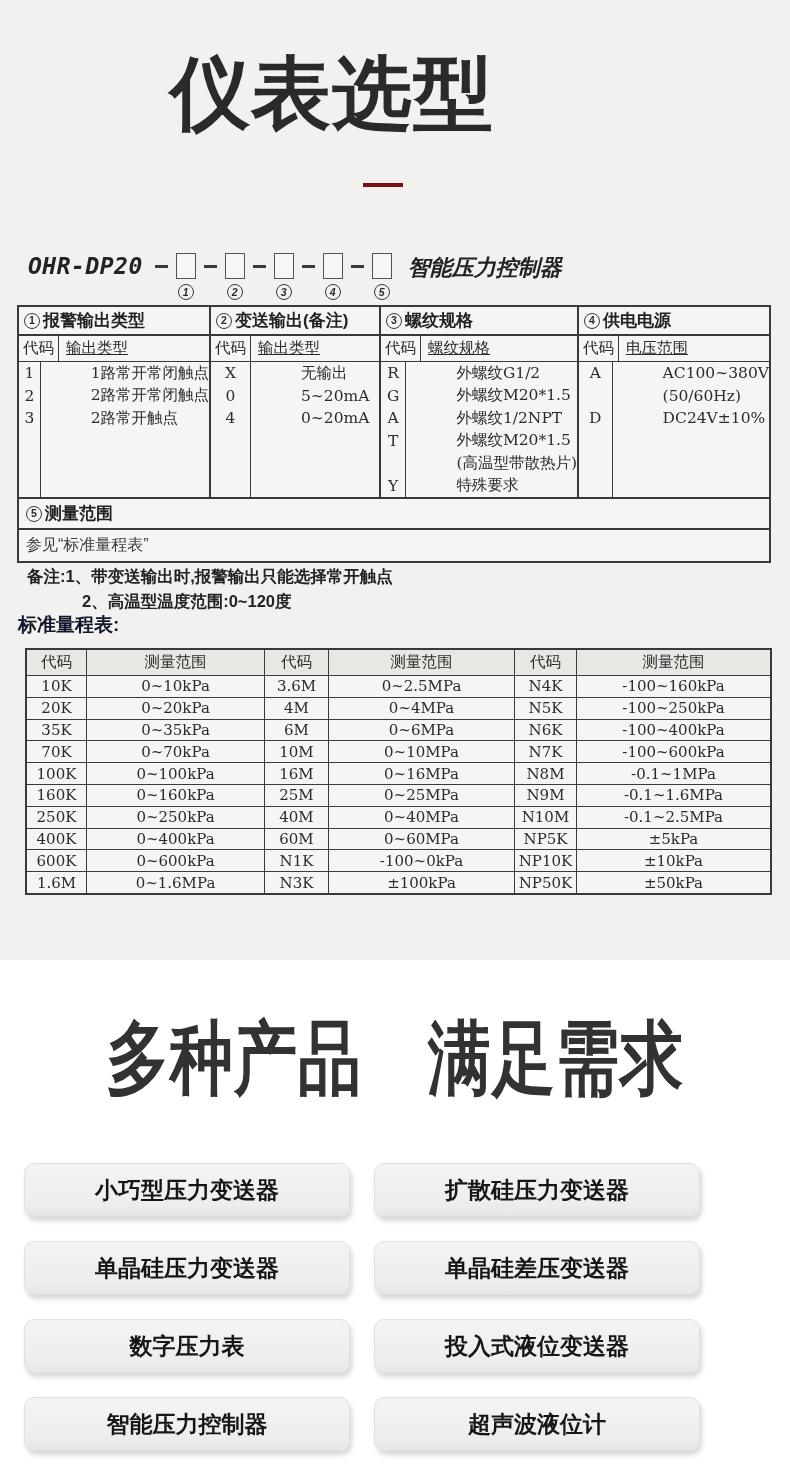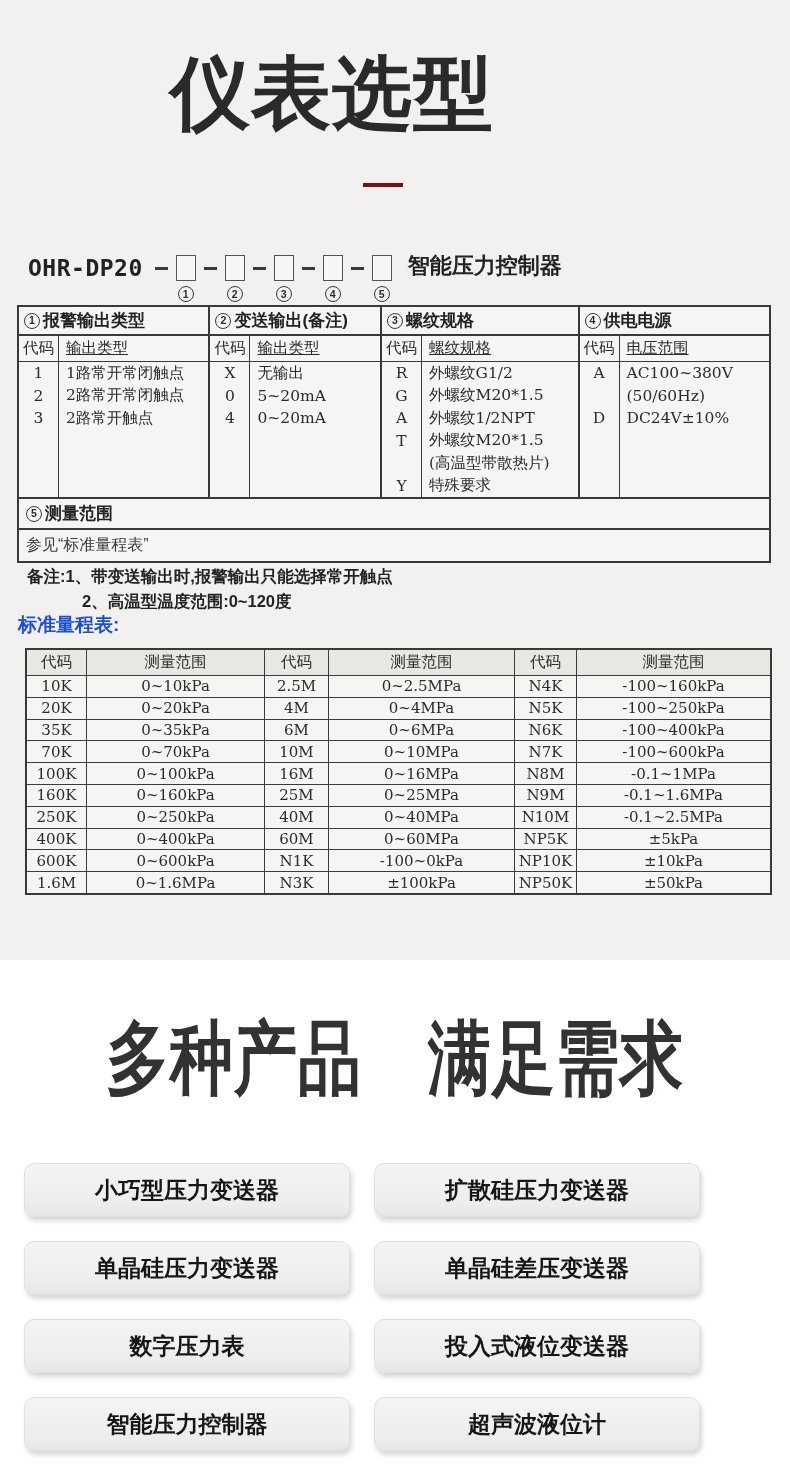--- a/index.html
+++ b/index.html
@@ -7,21 +7,21 @@
   body { font-family:"Liberation Sans","DejaVu Sans",sans-serif; color:#262523; }
   .page { position:relative; width:790px; height:1468px; margin:0 auto; background:#ffffff; overflow:hidden; }
   .top-bg { position:absolute; left:0; top:0; width:790px; height:960px; background:#f2f1ef; }
 
   
   .title { position:absolute; top:52px; left:0; width:664px; text-align:center;
            font-size:80px; font-weight:900; line-height:1.05; color:#2b2a28; letter-spacing:1px; }
   .red-dash { position:absolute; top:183px; left:363px; width:40px; height:4px; background:#7c0e0e; }
 
   
-  .model-line { position:absolute; top:253px; left:28px; display:flex; align-items:flex-end; height:28px; }
+  .model-line { position:absolute; top:253px; left:28px; display:flex; align-items:flex-start; height:28px;font-style:italic; }
   .model-prefix { font-weight:bold; font-size:23px; letter-spacing:0.5px; color:#232220;
                   font-family:"DejaVu Sans Mono","Liberation Mono",monospace; }
   .segs { display:flex; align-items:center; margin-left:4px; }
   .seg { display:flex; align-items:center; }
   .seg-dash { width:13px; height:3px; background:#3a3936; margin:0 8px; }
   .seg-box { position:relative; width:20px; height:26px; border:1px solid #55534f; background:#f7f6f4; }
   .seg-circ { position:absolute; left:50%; top:100%; transform:translateX(-50%); margin-top:6px; }
   .circ { display:inline-flex; align-items:center; justify-content:center;
           width:16px; height:16px; border:1px solid #3a3936; border-radius:50%;
           font-size:10.5px; font-weight:bold; line-height:1; color:#2c2b29; background:transparent; }
@@ -36,37 +36,37 @@
   .g-header { height:29px; display:flex; align-items:center; padding-left:5px;
               border-bottom:2px solid #3a3936; font-weight:bold; font-size:17px; color:#232220; }
   .g-header .circ { margin-right:3px; flex:none; }
   .g-sub { display:flex; height:26px; border-bottom:1px solid #3a3936; align-items:stretch;
            font-family:"DejaVu Serif","Liberation Serif",serif; font-size:15.5px; color:#2c2b29; }
   .g-sub .sub-code { width:40px; border-right:1px solid #3a3936; display:flex; align-items:center; justify-content:center; }
   .g-sub .sub-type { flex:1; display:flex; align-items:center; padding-left:7px;text-decoration:underline; }
   .g-body { display:flex; height:135px; font-family:"DejaVu Serif","Liberation Serif",serif;
             font-size:15.5px; color:#2c2b29; }
   .g-body .body-codes { width:40px; border-right:1px solid #3a3936; display:flex; flex-direction:column; }
-  .g-body .body-labels { flex:1; display:flex; flex-direction:column; }
+  .g-body .body-labels { flex:1; display:flex; flex-direction:column;margin-left:43px; }
   .bline { height:22.5px; display:flex; align-items:center; }
   .body-codes .bline { justify-content:center; }
   .body-labels .bline { padding-left:7px; white-space:nowrap; }
   .range-row { height:31px; display:flex; align-items:center; padding-left:7px;
                border-bottom:2px solid #3a3936; font-weight:bold; font-size:17px; color:#232220; }
   .range-row .circ { margin-right:3px; }
   .range-note { height:31px; display:flex; align-items:center; padding-left:7px;
                 font-size:16px; color:#3b3a38; }
 
   
   .notes { position:absolute; top:564px; left:27px; font-size:16.5px; font-weight:600;
            color:#242321; line-height:25px; }
   .note-line2 { padding-left:55px; }
 
   
-  .rt-label { position:absolute; top:612px; left:18px; font-size:19px; font-weight:bold; color:#1d4ed8; }
+  .rt-label { position:absolute; top:612px; left:18px; font-size:19px; font-weight:bold; color:#0f172a; }
   .rt { position:absolute; top:648px; left:25px; width:747px; border:2px solid #3a3936; background:#f6f5f3; }
   .rt-row { display:flex; height:21.8px; border-top:1.5px solid #3c3b38;
             font-family:"DejaVu Serif","Liberation Serif",serif; font-size:15px; color:#2c2b29; }
   .rt-row.rt-head { height:25px; border-top:none; background:#e9e7e4; font-size:15.5px; }
   .rt-cell { display:flex; align-items:center; justify-content:center;
              border-right:1px solid #3c3b38; white-space:nowrap; }
   .rt-cell:last-child { border-right:none; }
   .rc0 { width:60px; } .rc1 { width:178px; } .rc2 { width:64px; }
   .rc3 { width:186px; } .rc4 { width:62px; } .rc5 { flex:1; }
 
@@ -243,21 +243,21 @@
         <div class="rt-cell rc0">代码</div>
         <div class="rt-cell rc1">测量范围</div>
         <div class="rt-cell rc2">代码</div>
         <div class="rt-cell rc3">测量范围</div>
         <div class="rt-cell rc4">代码</div>
         <div class="rt-cell rc5">测量范围</div>
       </div>
       <div class="rt-row">
         <div class="rt-cell rc0">10K</div>
         <div class="rt-cell rc1">0~10kPa</div>
-        <div class="rt-cell rc2">2.5M</div>
+        <div class="rt-cell rc2">3.6M</div>
         <div class="rt-cell rc3">0~2.5MPa</div>
         <div class="rt-cell rc4">N4K</div>
         <div class="rt-cell rc5">-100~160kPa</div>
       </div>
       <div class="rt-row">
         <div class="rt-cell rc0">20K</div>
         <div class="rt-cell rc1">0~20kPa</div>
         <div class="rt-cell rc2">4M</div>
         <div class="rt-cell rc3">0~4MPa</div>
         <div class="rt-cell rc4">N5K</div>

